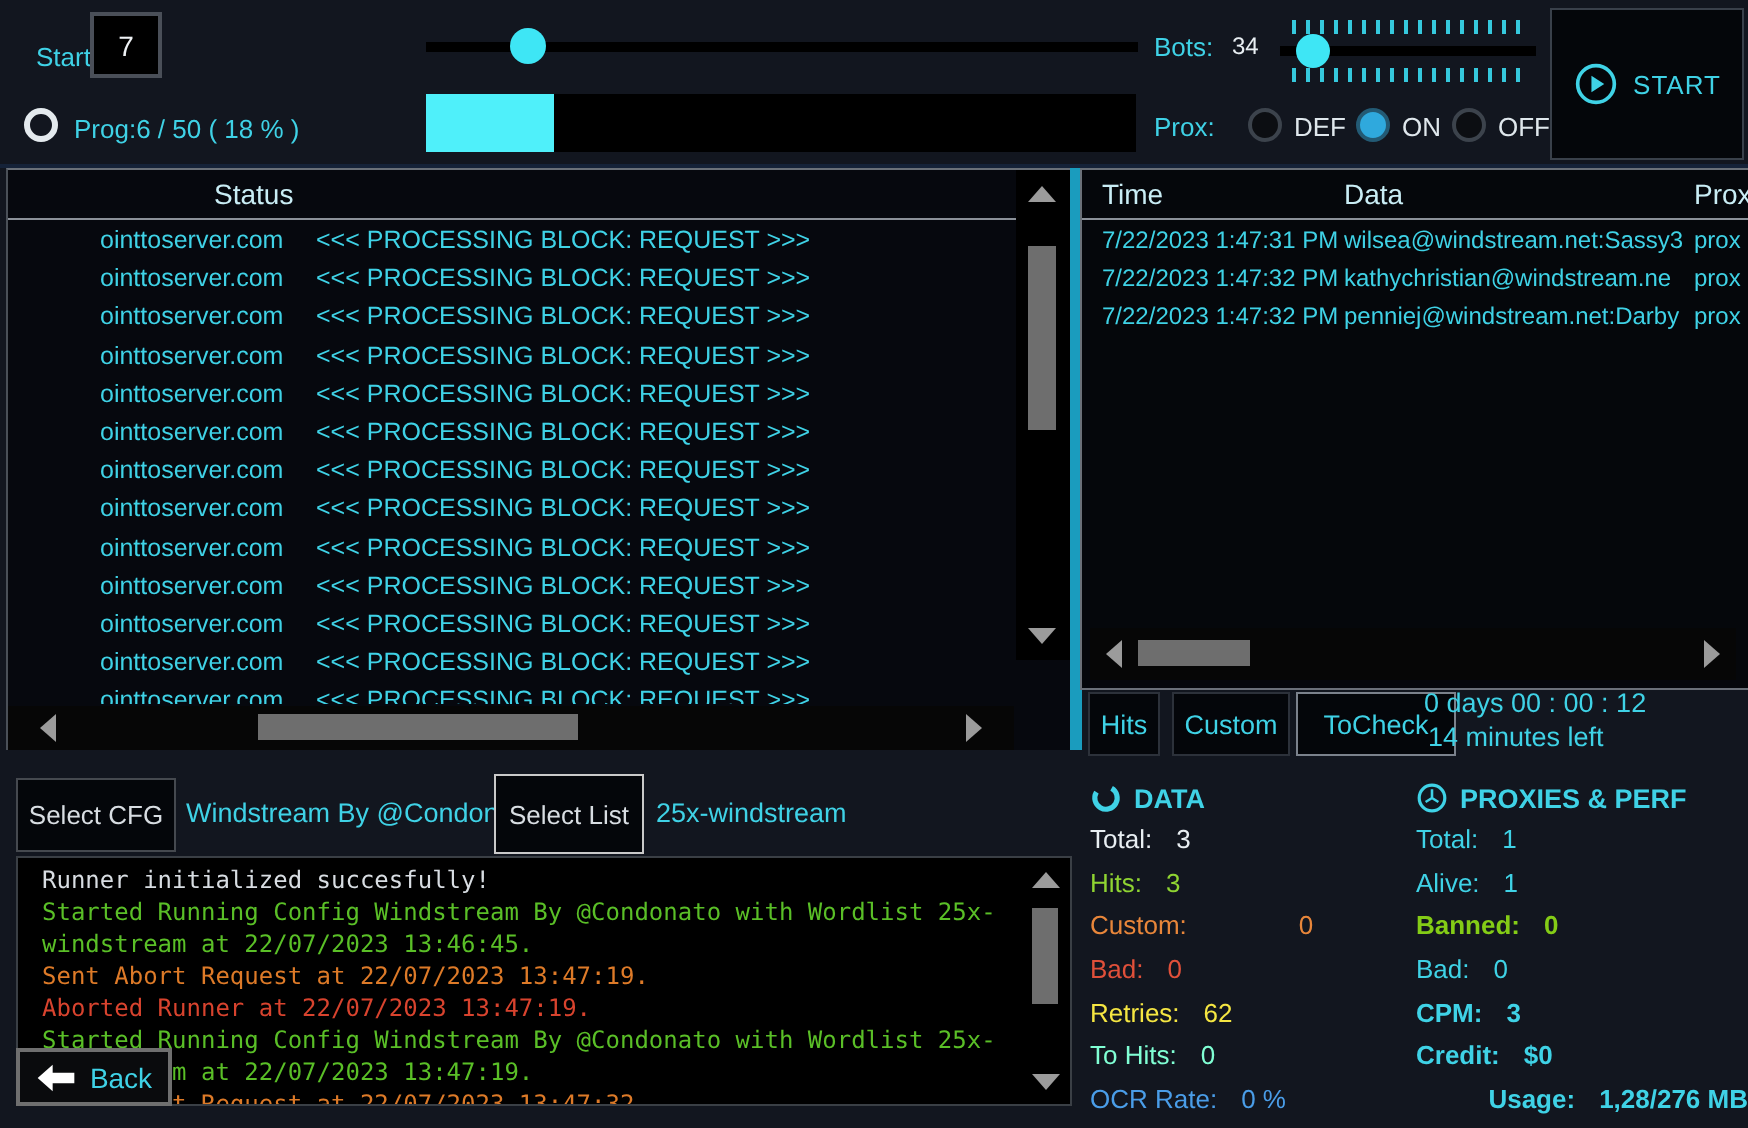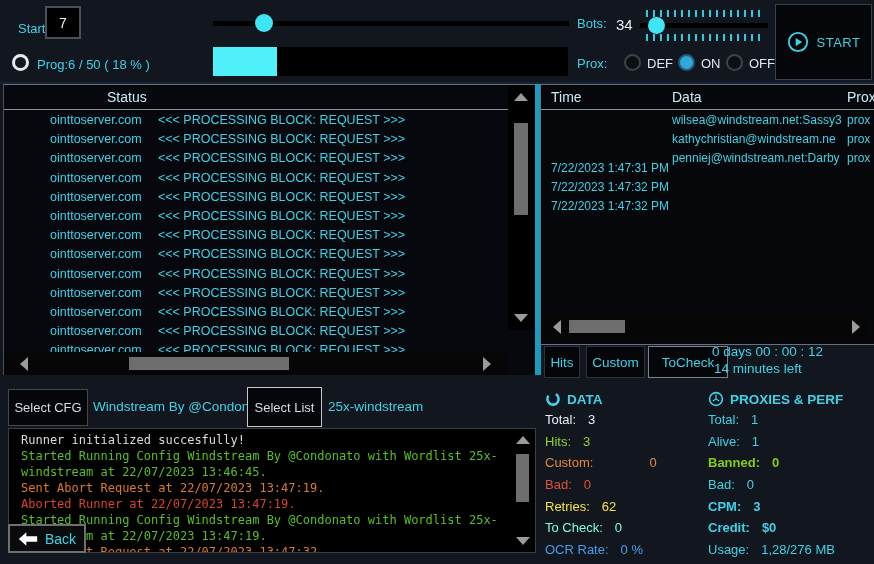--- a/index.html
+++ b/index.html
@@ -21,21 +21,21 @@
     background:#000; border:2px solid #4a4f58; color:#eef2f5;
     font-size:14px; text-align:center; font-family:"Liberation Sans",sans-serif;
   }
   .slider1 { left:213px; top:21px; width:356px; height:5px; background:#000; }
   .slider1-thumb { left:42px; top:-7px; width:18px; height:18px; border-radius:50%; background:#3ee6f5; position:absolute; }
   .prog-radio { left:12px; top:54px; width:17px; height:17px; border-radius:50%; border:3px solid #e4eaee; background:transparent; }
   .prog-text { left:37px; top:57px; font-size:13px; }
   .progressbar { left:213px; top:47px; width:355px; height:29px; background:#000; }
   .progress-fill { width:18%; height:100%; background:#4ff0fa; }
   .bots-label { left:577px; top:16px; }
-  .bots-value { left:616px; top:16px; font-size:15px; }
+  .bots-value { left:616px; top:16px; font-size:12px; }
   .bots-slider { left:640px; top:23px; width:128px; height:5px; background:#000; }
   .bots-ticks { position:absolute; left:6px; width:118px; height:7px;
     background:repeating-linear-gradient(90deg,#35c8dc 0 2px,transparent 2px 7px); }
   .ticks-top { top:-13px; } .ticks-bottom { top:11px; }
   .bots-thumb { position:absolute; left:8px; top:-6px; width:17px; height:17px; border-radius:50%; background:#3ee6f5; }
   .prox-label { left:577px; top:56px; }
   .radio { width:17px; height:17px; border-radius:50%; background:#0c0e12; border:2px solid #3c434c; }
   .radio.on { background:#2fa9dd; border-color:#235a74; }
   .radio-lbl { font-size:13px; color:#dfe7ec; }
   .start-btn {
@@ -50,21 +50,21 @@
   .panel-header { height:25px; border-bottom:1px solid #8b9199; position:relative; }
   .col-head { position:absolute; top:4px; color:#c9edf5; font-size:14px; }
   .lp-rows { position:absolute; left:0; top:26px; right:28px; bottom:23px; overflow:hidden;margin-left:44px; }
   .lp-row { height:19.2px; position:relative; font-size:12.5px; white-space:nowrap; }
   .lp-cell-bot { position:absolute; left:2px; top:2px; width:102px; overflow:hidden; }
   .lp-cell-status { position:absolute; left:110px; top:2px; }
 
   .right-panel { left:540px; top:84px; width:334px; height:261px; background:#05070b; border:1px solid #6a7078; border-right:none; }
   .rp-rows { position:absolute; left:0; top:26px; right:0; height:200px; overflow:hidden; }
   .rp-row { height:19.2px; position:relative; font-size:12px; white-space:nowrap; }
-  .rp-time { position:absolute; left:10px; top:2px;margin-top:48px; }
+  .rp-time { position:absolute; left:10px; top:2px; }
   .rp-data { position:absolute; left:131px; top:2px; width:172px; overflow:hidden; }
   .rp-prox { position:absolute; left:306px; top:2px; }
 
   
   .sb-track-v { position:absolute; background:#000; }
   .sb-track-h { position:absolute; background:#060606; }
   .sb-thumb { position:absolute; background:#6e6e6e; }
   .arr { width:0; height:0; position:absolute; }
   .arr-up    { border-left:7px solid transparent; border-right:7px solid transparent; border-bottom:8px solid #9b9b9b; }
   .arr-down  { border-left:7px solid transparent; border-right:7px solid transparent; border-top:8px solid #9b9b9b; }
@@ -367,21 +367,21 @@
         <span class="l">Bad:</span>
         <span class="v">0</span>
       </div>
 
       <div class="stat-row" style="color: rgb(245, 230, 66); font-weight: normal;">
         <span class="l">Retries:</span>
         <span class="v">62</span>
       </div>
 
       <div class="stat-row" style="color: rgb(128, 255, 212); font-weight: normal;">
-        <span class="l">To Check:</span>
+        <span class="l">To Hits:</span>
         <span class="v">0</span>
       </div>
 
       <div class="stat-row" style="color: rgb(74, 157, 232); font-weight: normal;">
         <span class="l">OCR Rate:</span>
         <span class="v">0 %</span>
       </div>
     </div>
 </div>
 
@@ -420,18 +420,18 @@
       <div class="stat-row stat-cyan" style="color: rgb(63, 210, 230); font-weight: bold;">
         <span class="l">CPM:</span>
         <span class="v">3</span>
       </div>
 
       <div class="stat-row stat-cyan" style="color: rgb(63, 210, 230); font-weight: bold;">
         <span class="l">Credit:</span>
         <span class="v">$0</span>
       </div>
 
-      <div class="stat-row stat-cyan" style="color: rgb(63, 210, 230); font-weight: normal;">
+      <div class="stat-row stat-cyan" style="color: rgb(63, 210, 230); font-weight: bold; justify-content: flex-end;">
         <span class="l">Usage:</span>
         <span class="v">1,28/276 MB</span>
       </div>
     </div>
 </div>
 
 </body></html>

